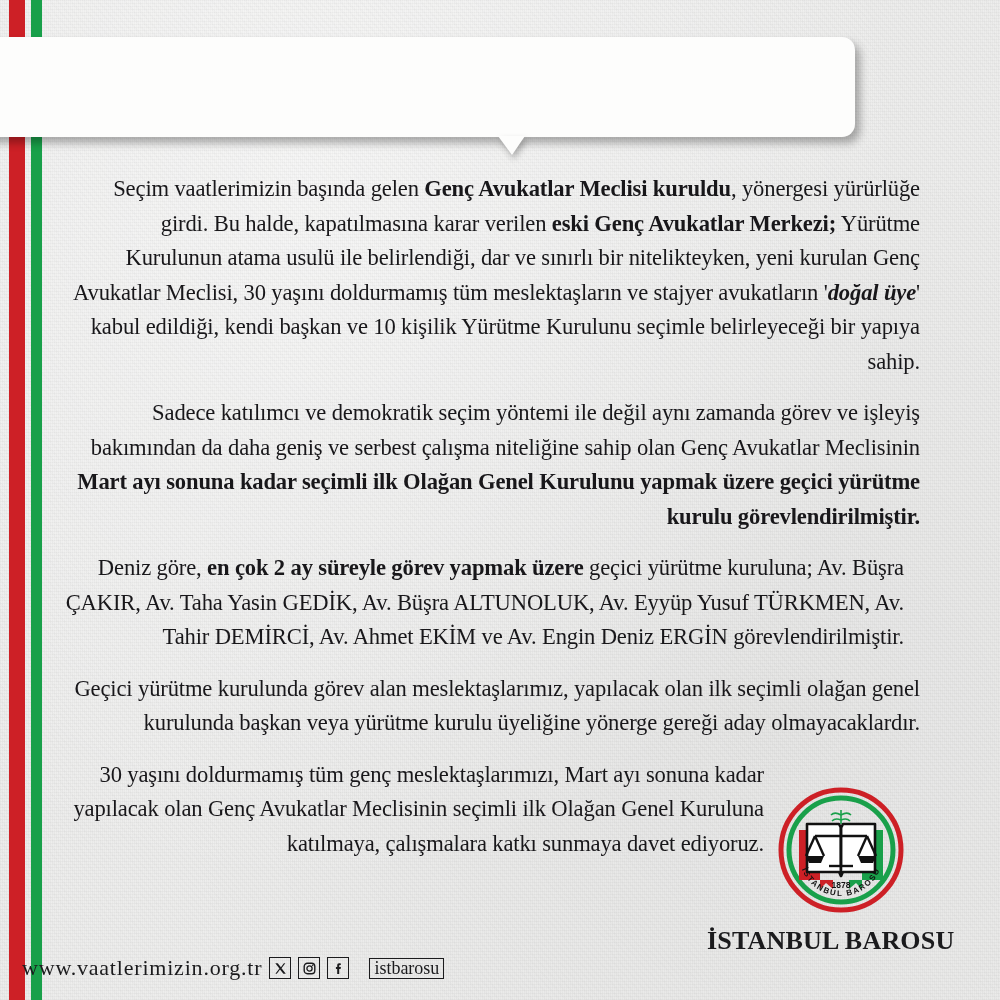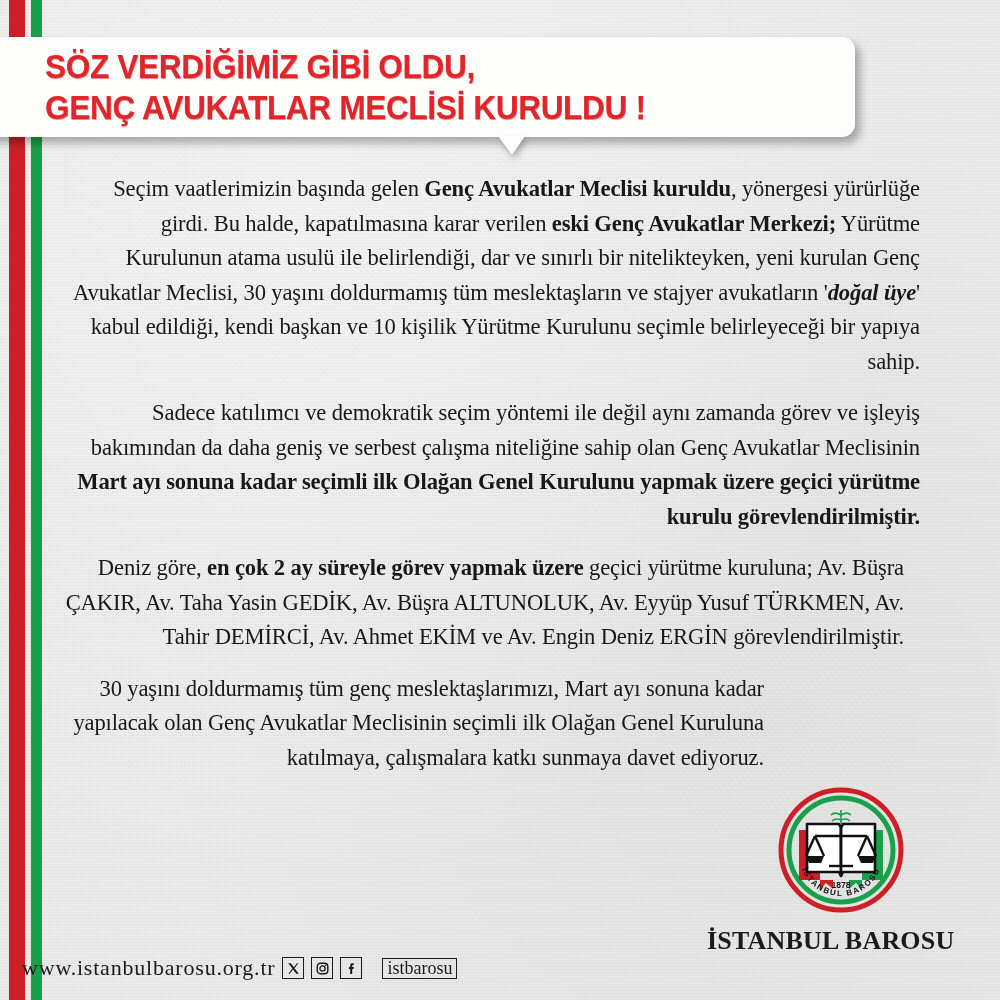--- a/index.html
+++ b/index.html
@@ -189,33 +189,30 @@
 
   <div id="paper-texture"></div>
 
   <div id="left-stripes">
     <div class="stripe stripe-red"></div>
     <div class="stripe stripe-green"></div>
   </div>
 
   <div id="title-bubble"></div>
   <div id="title-bubble-tail"></div>
-  <div id="title-text-wrap">
-    <div class="title-line">SÖZ VERDİĞİMİZ GİBİ OLDU,</div>
-    <div class="title-line">GENÇ AVUKATLAR MECLİSİ KURULDU !</div>
-  </div>
 
   <div id="body">
 
     <p class="para p1"><span>Seçim vaatlerimizin başında gelen </span><b>Genç Avukatlar Meclisi kuruldu</b><span>, yönergesi yürürlüğe girdi. Bu halde, kapatılmasına karar verilen </span><b>eski Genç Avukatlar Merkezi;</b><span> Yürütme Kurulunun atama usulü ile belirlendiği, dar ve sınırlı bir nitelikteyken, yeni kurulan Genç Avukatlar Meclisi, 30 yaşını doldurmamış tüm meslektaşların ve stajyer avukatların '</span><i>doğal üye</i><span>' kabul edildiği, kendi başkan ve 10 kişilik Yürütme Kurulunu seçimle belirleyeceği bir yapıya sahip.</span></p>
 
     <p class="para p2"><span>Sadece katılımcı ve demokratik seçim yöntemi ile değil aynı zamanda görev ve işleyiş bakımından da daha geniş ve serbest çalışma niteliğine sahip olan Genç Avukatlar Meclisinin </span><b>Mart ayı sonuna kadar seçimli ilk Olağan Genel Kurulunu yapmak üzere geçici yürütme kurulu görevlendirilmiştir.</b></p>
 
     <p class="para p3"><span>Deniz göre, </span><b>en çok 2 ay süreyle görev yapmak üzere</b><span> geçici yürütme kuruluna; Av. Büşra ÇAKIR, Av. Taha Yasin GEDİK, Av. Büşra ALTUNOLUK, Av. Eyyüp Yusuf TÜRKMEN, Av. Tahir DEMİRCİ, Av. Ahmet EKİM ve Av. Engin Deniz ERGİN görevlendirilmiştir.</span></p>
 
+    <p class="para p4"><span>Geçici yürütme kurulunda görev alan meslektaşlarımız, yapılacak olan ilk seçimli olağan genel kurulunda başkan veya yürütme kurulu üyeliğine yönerge gereği aday olmayacaklardır.</span></p>
 
     <p class="para p5"><span>30 yaşını doldurmamış tüm genç meslektaşlarımızı, Mart ayı sonuna kadar yapılacak olan Genç Avukatlar Meclisinin seçimli ilk Olağan Genel Kuruluna katılmaya, çalışmalara katkı sunmaya davet ediyoruz.</span></p>
 
   </div>
 
   <div id="logo-block">
     <svg width="132" height="132" viewBox="0 0 132 132">
       <defs>
         <path id="ringArc" d="M 24,70 A 42,42 0 0 0 108,70" fill="none"></path>
       </defs>
@@ -255,21 +252,21 @@
       <text x="66" y="104" text-anchor="middle" font-family="Liberation Sans, sans-serif" font-size="8.5" font-weight="bold" fill="#111111">1878</text>
       <text font-family="Liberation Sans, sans-serif" font-size="8" font-weight="bold" letter-spacing="1.6" fill="#111111">
         <textPath href="#ringArc" startOffset="50%" text-anchor="middle">İSTANBUL BAROSU</textPath>
       </text>
     </svg>
   </div>
 
   <div id="brand-wordmark">İSTANBUL BAROSU</div>
 
   <div id="footer">
-    <span id="footer-url">www.istanbulbarosu.org.tr</span>
+    <span id="footer-url">www.vaatlerimizin.org.tr</span>
 
     <span class="social-icon">
       <svg width="13" height="13" viewBox="0 0 13 13">
         <path d="M1.3,1.2 L5.4,6.4 L1.4,11.8 L2.8,11.8 L6.0,7.4 L9.4,11.8 L11.8,11.8 L7.5,6.3 L11.3,1.2 L9.9,1.2 L6.9,5.3 L3.7,1.2 Z" fill="#1b1b1d"></path>
       </svg>
     </span>
 
     <span class="social-icon">
       <svg width="13" height="13" viewBox="0 0 13 13">
         <rect x="1.2" y="1.2" width="10.6" height="10.6" rx="3.2" fill="none" stroke="#1b1b1d" stroke-width="1.4"></rect>

